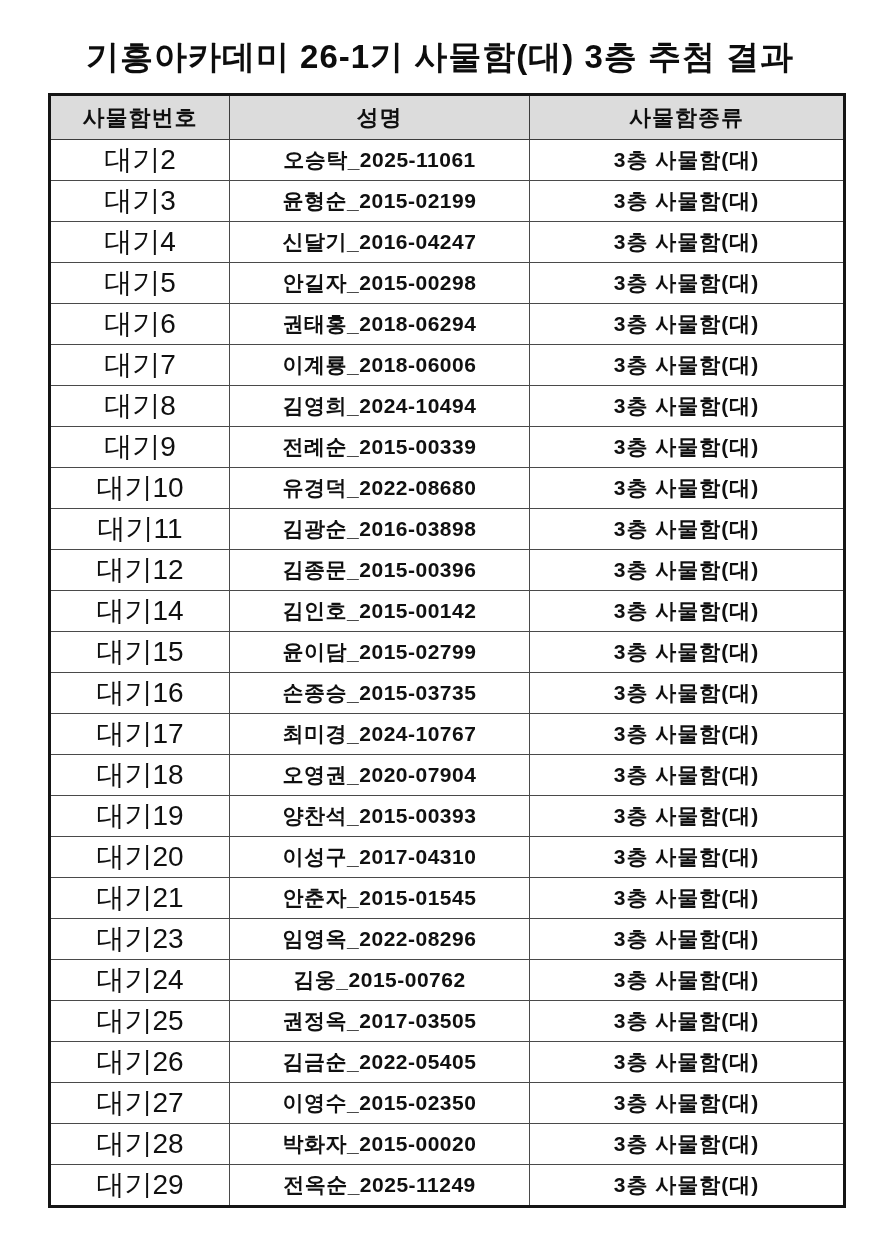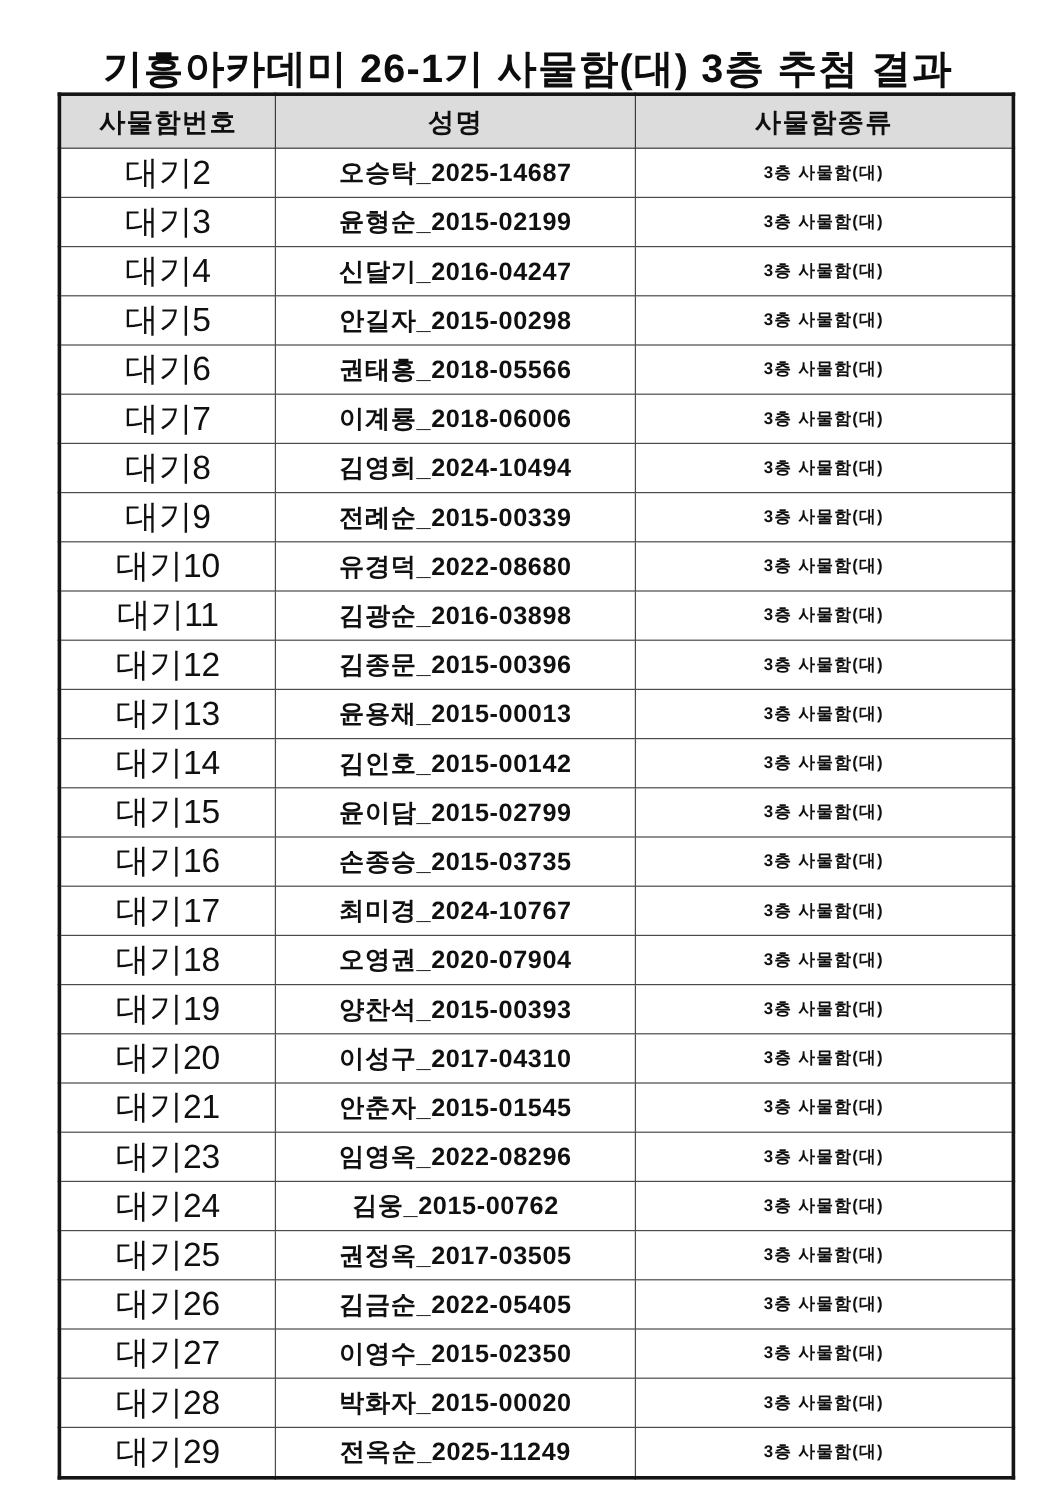--- a/index.html
+++ b/index.html
@@ -11,20 +11,21 @@
   .page {
     position: relative;
     width: 880px;
     height: 1244px;
     background: #ffffff;
     overflow: hidden;
   }
   .title {
     margin: 0;
     padding-top: 36px;
+    padding-bottom: 16px;
     width: 880px;
     text-align: center;
     font-size: 33px;
     font-weight: bold;
     letter-spacing: 1px;
     color: #0d0d0d;
     line-height: 1.25;
   }
   table.results {
     margin-left: 48px;
@@ -61,21 +62,21 @@
     font-size: 28px;
     font-weight: 400;
     color: #1f1f1f;
   }
   td.cell-name {
     font-size: 21px;
     font-weight: bold;
     letter-spacing: 0.5px;
   }
   td.cell-type {
-    font-size: 14px;
+    font-size: 21px;
     font-weight: bold;
     letter-spacing: 1px;
   }
 </style>
 </head>
 <body>
 
 <div class="page">
   <h1 class="title">기흥아카데미 26-1기 사물함(대) 3층 추첨 결과</h1>
 
@@ -88,41 +89,41 @@
     <thead>
       <tr>
         <th>사물함번호</th>
         <th>성명</th>
         <th>사물함종류</th>
       </tr>
     </thead>
     <tbody>
         <tr>
           <td class="cell-no">대기2</td>
-          <td class="cell-name">오승탁_2025-14687</td>
+          <td class="cell-name">오승탁_2025-11061</td>
           <td class="cell-type">3층 사물함(대)</td>
         </tr>
         <tr>
           <td class="cell-no">대기3</td>
           <td class="cell-name">윤형순_2015-02199</td>
           <td class="cell-type">3층 사물함(대)</td>
         </tr>
         <tr>
           <td class="cell-no">대기4</td>
           <td class="cell-name">신달기_2016-04247</td>
           <td class="cell-type">3층 사물함(대)</td>
         </tr>
         <tr>
           <td class="cell-no">대기5</td>
           <td class="cell-name">안길자_2015-00298</td>
           <td class="cell-type">3층 사물함(대)</td>
         </tr>
         <tr>
           <td class="cell-no">대기6</td>
-          <td class="cell-name">권태홍_2018-05566</td>
+          <td class="cell-name">권태홍_2018-06294</td>
           <td class="cell-type">3층 사물함(대)</td>
         </tr>
         <tr>
           <td class="cell-no">대기7</td>
           <td class="cell-name">이계룡_2018-06006</td>
           <td class="cell-type">3층 사물함(대)</td>
         </tr>
         <tr>
           <td class="cell-no">대기8</td>
           <td class="cell-name">김영희_2024-10494</td>
@@ -139,25 +140,20 @@
           <td class="cell-type">3층 사물함(대)</td>
         </tr>
         <tr>
           <td class="cell-no">대기11</td>
           <td class="cell-name">김광순_2016-03898</td>
           <td class="cell-type">3층 사물함(대)</td>
         </tr>
         <tr>
           <td class="cell-no">대기12</td>
           <td class="cell-name">김종문_2015-00396</td>
-          <td class="cell-type">3층 사물함(대)</td>
-        </tr>
-        <tr>
-          <td class="cell-no">대기13</td>
-          <td class="cell-name">윤용채_2015-00013</td>
           <td class="cell-type">3층 사물함(대)</td>
         </tr>
         <tr>
           <td class="cell-no">대기14</td>
           <td class="cell-name">김인호_2015-00142</td>
           <td class="cell-type">3층 사물함(대)</td>
         </tr>
         <tr>
           <td class="cell-no">대기15</td>
           <td class="cell-name">윤이담_2015-02799</td>

